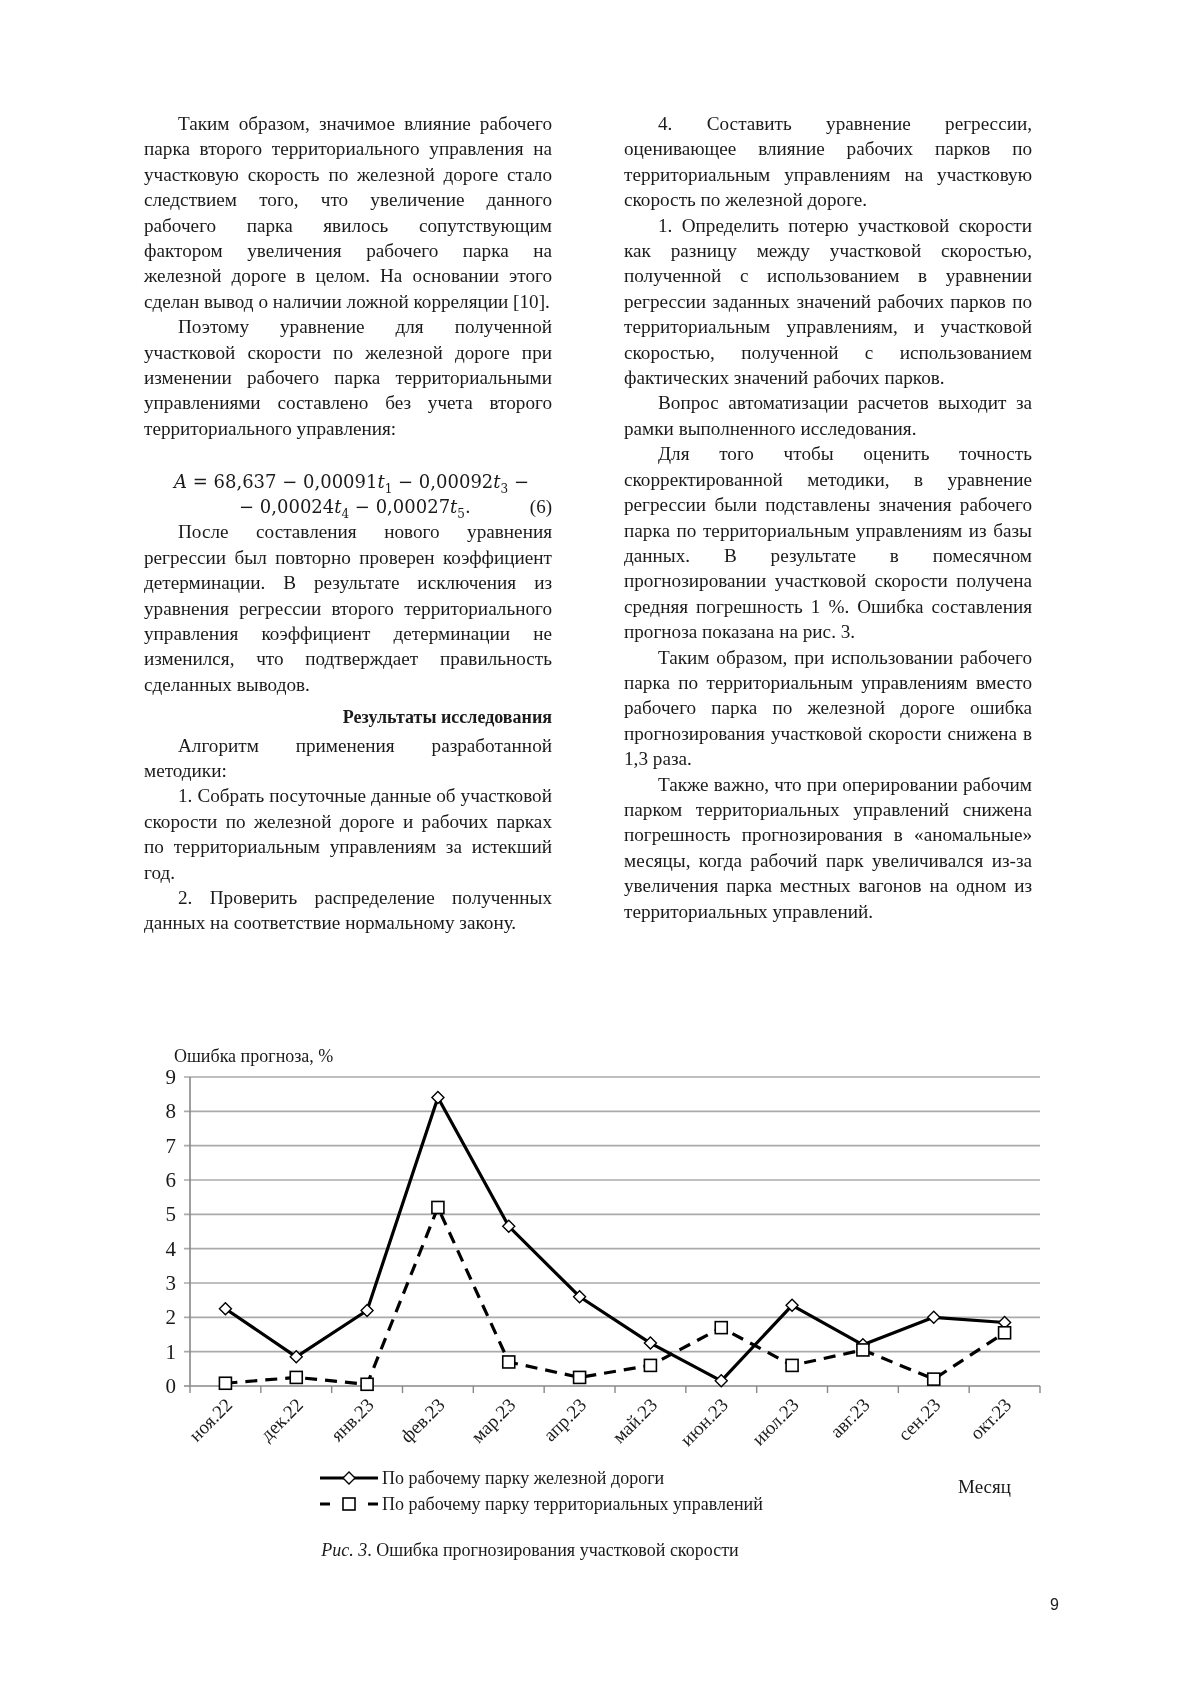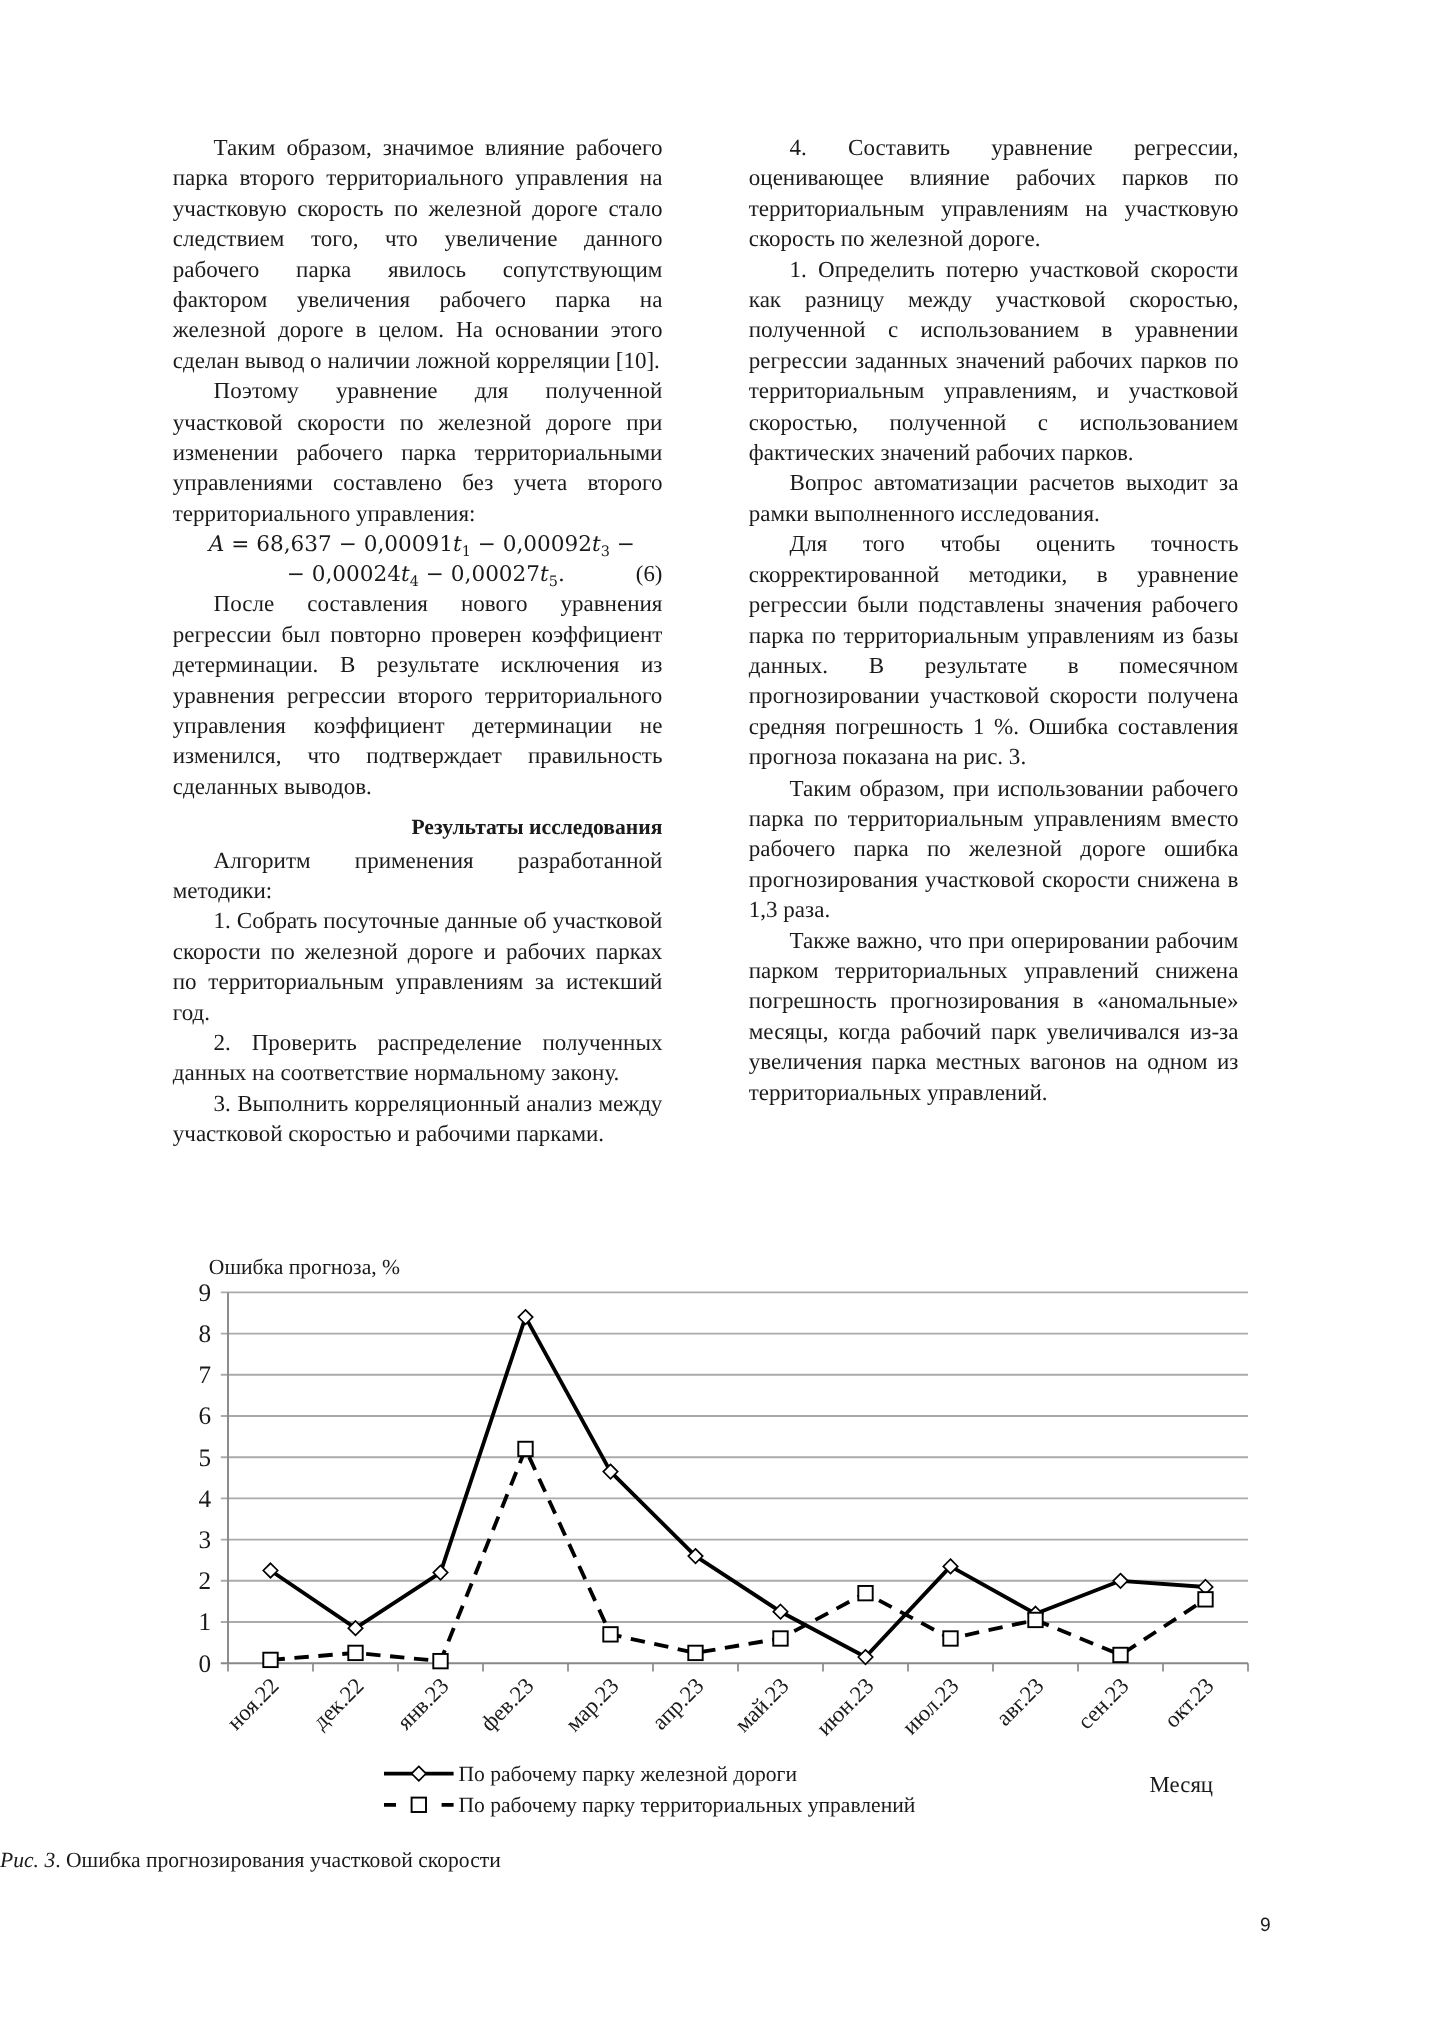--- a/index.html
+++ b/index.html
@@ -4,47 +4,46 @@
 <style>
   html, body { margin: 0; padding: 0; background: #ffffff; }
   body { width: 1200px; height: 1697px; position: relative; overflow: hidden;
          font-family: "Liberation Serif", "DejaVu Serif", serif; color: #1a1a1a; }
   .col { position: absolute; top: 111px; width: 408px; font-size: 19.2px; line-height: 25.4px; text-align: justify; }
   .col-left { left: 144px; }
   .col-right { left: 624px; }
   .col p { margin: 0; text-indent: 34px; }
   .heading { font-weight: bold; text-align: right; text-indent: 0 !important; font-size: 18px; margin-top: 8px !important; margin-bottom: 2px !important; }
   .formula { font-family: "DejaVu Serif", serif; font-size: 18px; line-height: 25px; }
-  .formula .l1 { padding-left: 30px; }
+  .formula .l1 { padding-left: 30px; margin-top: 28px; }
   .formula .l2 { position: relative; padding-left: 95px; }
   .formula .eqnum { position: absolute; right: 0; font-family: "Liberation Serif", serif; font-size: 19px; }
   .formula i { font-style: italic; }
   sub { font-size: 12px; line-height: 0; }
 
   #chart { position: absolute; left: 0; top: 0; }
-  .caption { position: absolute; top: 1540px; left: 0; width: 1060px; font-size: 18px; }
+  .caption { position: absolute; top: 1540px; left: 0; width: 1060px; text-align: center; font-size: 18px; }
   .caption i { font-style: italic; }
   .page-num { position: absolute; top: 1596px; left: 1050px; font-family: "Liberation Sans", sans-serif; font-size: 16px; }
 </style>
 </head>
 <body>
 
 <div class="col col-left">
   <p>Таким образом, значимое влияние рабочего парка второго территориального управления на участковую скорость по железной дороге стало следствием того, что увеличение данного рабочего парка явилось сопутствующим фактором увеличения рабочего парка на железной дороге в целом. На основании этого сделан вывод о наличии ложной корреляции [10].</p>
   <p>Поэтому уравнение для полученной участковой скорости по железной дороге при изменении рабочего парка территориальными управлениями составлено без учета второго территориального управления:</p>
   <div class="formula">
     <div class="l1"><i>A</i><span> = 68,637 − 0,00091</span><i>t</i><sub>1</sub><span> − 0,00092</span><i>t</i><sub>3</sub><span> −</span></div>
     <div class="l2"><span>− 0,00024</span><i>t</i><sub>4</sub><span> − 0,00027</span><i>t</i><sub>5</sub><span>.</span><span class="eqnum">(6)</span></div>
   </div>
   <p>После составления нового уравнения регрессии был повторно проверен коэффициент детерминации. В результате исключения из уравнения регрессии второго территориального управления коэффициент детерминации не изменился, что подтверждает правильность сделанных выводов.</p>
   <p class="heading">Результаты исследования</p>
   <p>Алгоритм применения разработанной методики:</p>
   <p>1. Собрать посуточные данные об участковой скорости по железной дороге и рабочих парках по территориальным управлениям за истекший год.</p>
   <p>2. Проверить распределение полученных данных на соответствие нормальному закону.</p>
-  <p>3. Выполнить корреляционный анализ между участковой скоростью и рабочими парками.</p>
 </div>
 
 <div class="col col-right">
   <p>4. Составить уравнение регрессии, оценивающее влияние рабочих парков по территориальным управлениям на участковую скорость по железной дороге.</p>
   <p>1. Определить потерю участковой скорости как разницу между участковой скоростью, полученной с использованием в уравнении регрессии заданных значений рабочих парков по территориальным управлениям, и участковой скоростью, полученной с использованием фактических значений рабочих парков.</p>
   <p>Вопрос автоматизации расчетов выходит за рамки выполненного исследования.</p>
   <p>Для того чтобы оценить точность скорректированной методики, в уравнение регрессии были подставлены значения рабочего парка по территориальным управлениям из базы данных. В результате в помесячном прогнозировании участковой скорости получена средняя погрешность 1 %. Ошибка составления прогноза показана на рис. 3.</p>
   <p>Таким образом, при использовании рабочего парка по территориальным управлениям вместо рабочего парка по железной дороге ошибка прогнозирования участковой скорости снижена в 1,3 раза.</p>
   <p>Также важно, что при оперировании рабочим парком территориальных управлений снижена погрешность прогнозирования в «аномальные» месяцы, когда рабочий парк увеличивался из-за увеличения парка местных вагонов на одном из территориальных управлений.</p>
 </div>

